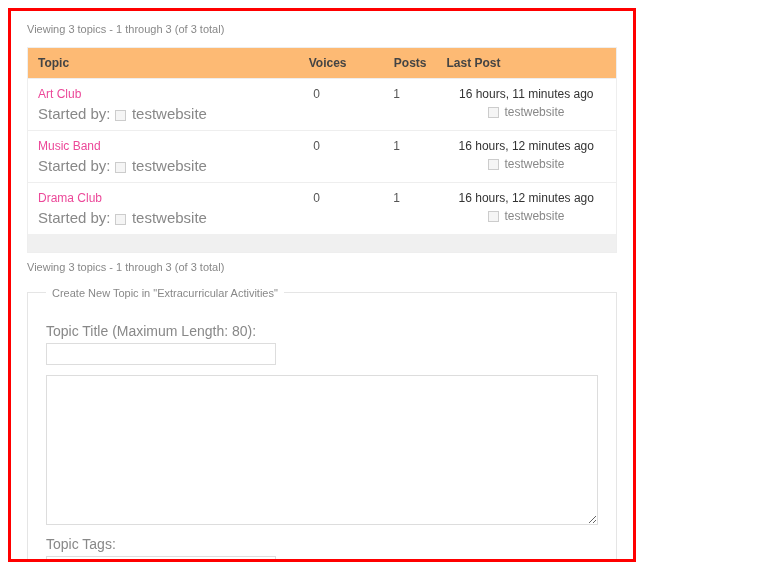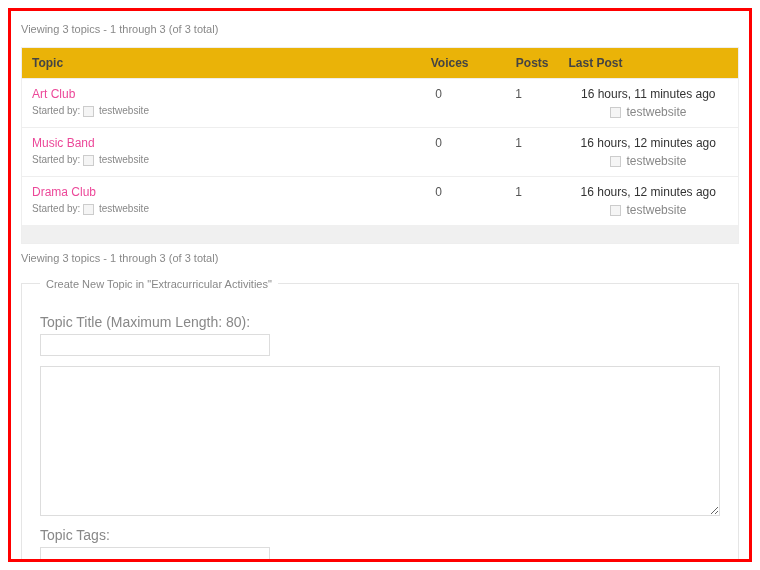--- a/index.html
+++ b/index.html
@@ -5,38 +5,38 @@
     * { box-sizing: border-box; margin: 0; padding: 0; }
     body {
       font-family: Arial, sans-serif;
       font-size: 12px;
       color: #555;
       background: #fff;
       padding: 8px;
     }
     .frame {
       border: 3px solid #ff0000;
-      width: 744px;
+      width: 628px;
       height: 554px;
-      padding: 12px 10px;
+      padding: 12px 16px;
       overflow: hidden;
     }
     .viewing-text {
       color: #888;
       font-size: 11px;
       margin-bottom: 12px;
     }
     .forum-table {
       width: 100%;
       border: 1px solid #eee;
       border-collapse: collapse;
       margin-bottom: 8px;
     }
     .forum-table thead tr {
-      background: #eab308;
+      background: #fdba74;
     }
     .forum-table th {
       text-align: left;
       padding: 8px 10px;
       font-weight: bold;
       font-size: 12px;
       color: #444;
     }
     .forum-table th.col-voices, .forum-table th.col-posts {
       text-align: right;
@@ -47,21 +47,21 @@
       width: 180px;
     }
     .forum-table td {
       padding: 8px 10px;
       border-top: 1px solid #eee;
       vertical-align: top;
       font-size: 12px;
     }
     .forum-table td.center { text-align: center; }
     .topic-title { color: #ec4899; font-size: 12px; }
-    .started-by { color: #888; font-size: 10px; margin-top: 4px; }
+    .started-by { color: #888; font-size: 15px; margin-top: 4px; }
     .user-link { color: #888; }
     .user-icon {
       display: inline-block;
       width: 11px;
       height: 11px;
       border: 1px solid #ccc;
       background: #f5f5f5;
       vertical-align: middle;
       margin-right: 2px;
     }

